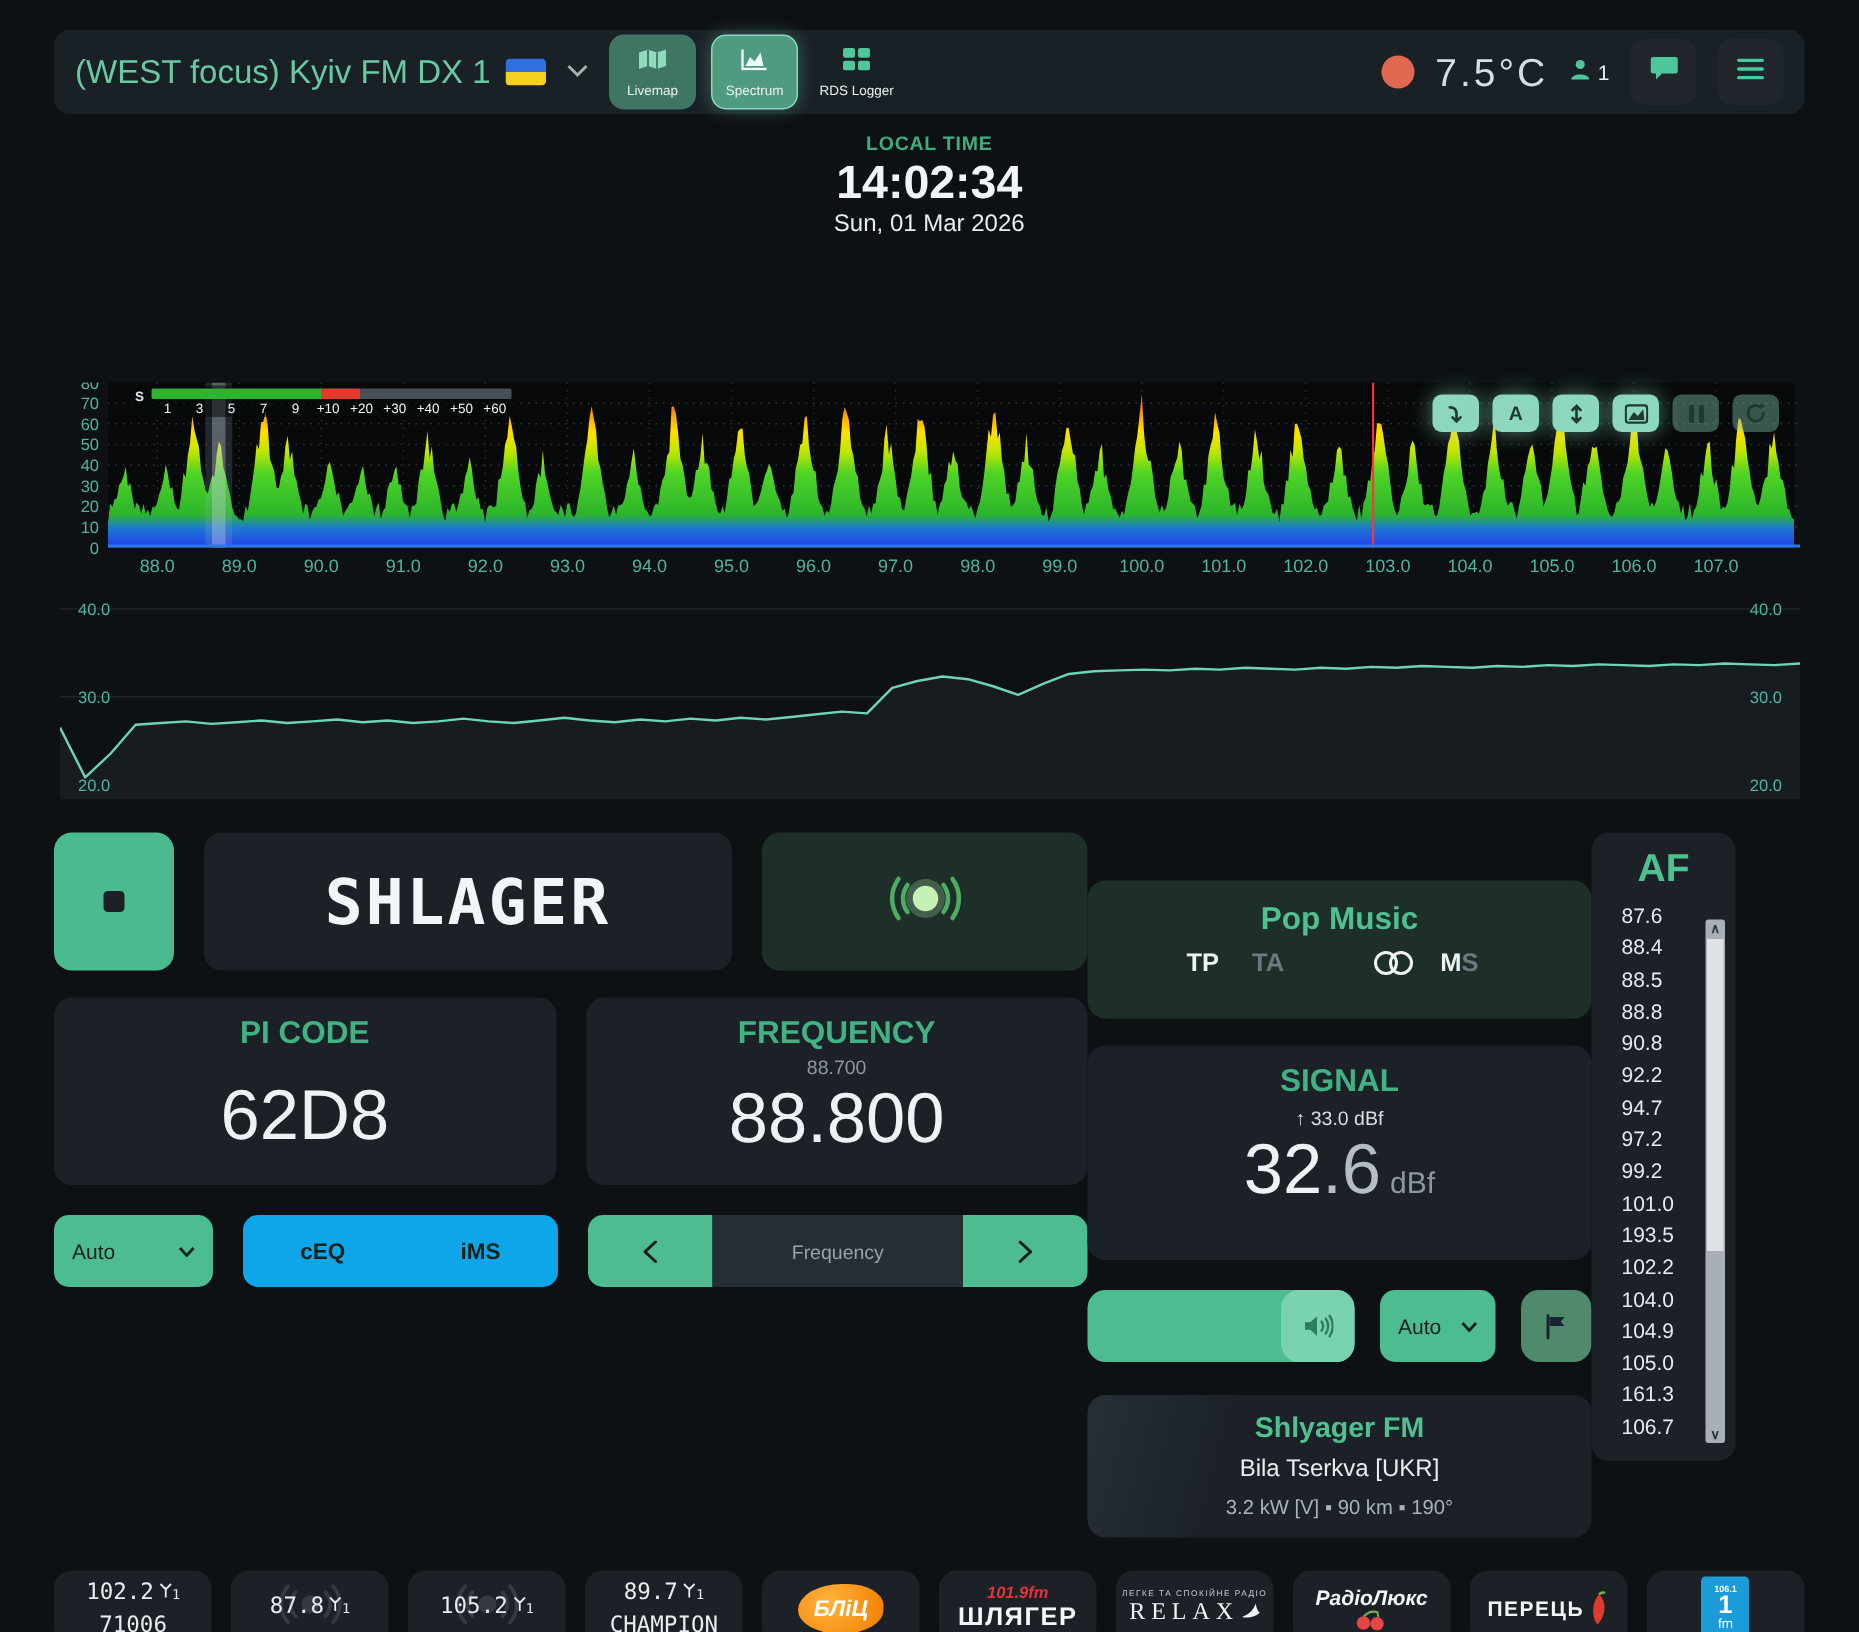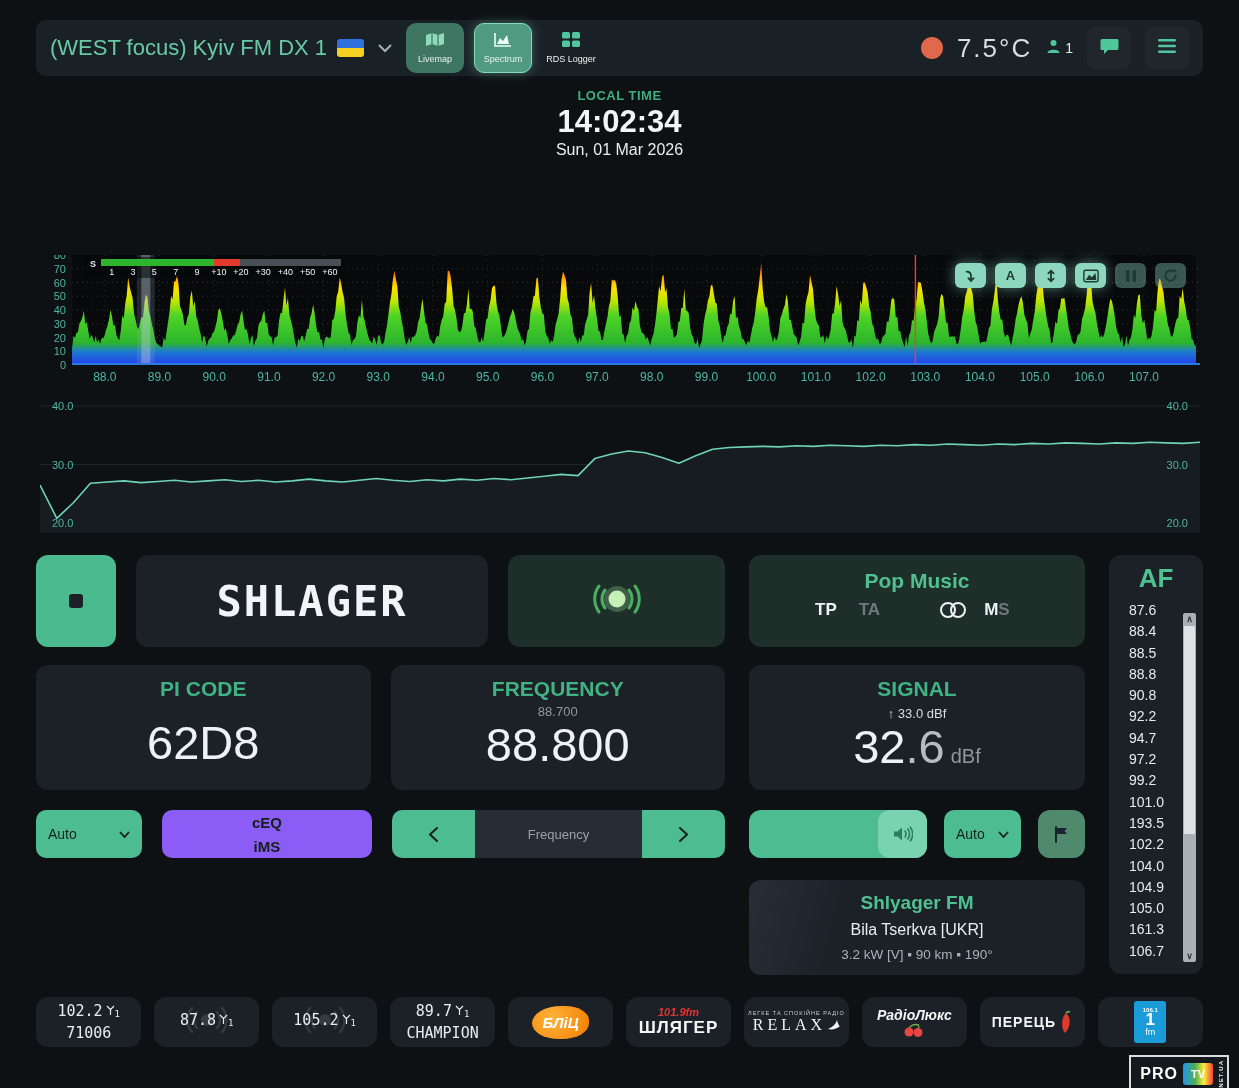--- a/index.html
+++ b/index.html
@@ -48,23 +48,23 @@
   .spec-tools { position:absolute; right:14px; top:8px; display:flex; gap:9px; z-index:3; }
   .tool-btn { width:31px; height:25px; border-radius:6px; background:#8ed7bf; display:flex;
     align-items:center; justify-content:center; box-shadow:0 0 14px rgba(140,225,195,.55);
     cursor:pointer; color:#1d3b31; font-weight:700; font-size:13px; }
   .tool-btn.dim { background:rgba(142,215,191,.38); box-shadow:none; }
 
   
   .hist-wrap { margin:8px 40px 0; width:1160px; height:136px; position:relative; }
 
   
-  .main { display:flex; gap:24px; margin:22px 36px 0; }
+  .main { display:flex; gap:0; margin:22px 36px 0; }
   .col-left { width:689px; }
-  .col-mid { width:336px; }
+  .col-mid { width:336px;margin-top:32px; }
   .col-af { width:96px; }
   .row { display:flex; gap:20px; }
   .card { background:#1b2127; border-radius:12px; }
   .gcard { background:#1d2f28; border-radius:12px; }
   .card-h { color:#41b283; font-size:21px; font-weight:700; text-align:center; }
 
   .stop-btn { width:80px; height:92px; background:#4bbb8f; border-radius:12px; display:flex;
     align-items:center; justify-content:center; cursor:pointer; }
   .stop-btn .sq { width:14px; height:14px; background:#1b2127; border-radius:3px; }
   .ps-card { flex:1; height:92px; display:flex; align-items:center; justify-content:center; }
@@ -78,22 +78,22 @@
   .pi-val { margin-top:16px; }
   .freq-prev { font-size:13px; color:#8f979d; margin-top:3px; }
   .sig-peak { font-size:13px; color:#d8dee1; margin-top:5px; }
   .sig-frac { color:#b6bdc2; }
   .sig-unit { font-size:20px; color:#8f979d; margin-left:6px; }
 
   .row3 { margin-top:20px; height:48px; }
   .sel { background:#4dbc91; border-radius:10px; display:flex; align-items:center;
     justify-content:space-between; padding:0 12px; color:#16211c; font-size:14px; cursor:pointer; }
   .sel-ant { width:106px; }
-  .ceq-btn { width:211px; background:#8b5cf6; border-radius:10px; display:flex; align-items:center;
-    justify-content:space-around; color:#14201a; font-weight:700; font-size:15px; cursor:pointer;flex-direction:column; }
+  .ceq-btn { width:211px; background:#0ea5e9; border-radius:10px; display:flex; align-items:center;
+    justify-content:space-around; color:#14201a; font-weight:700; font-size:15px; cursor:pointer; }
   .stepper { width:334px; display:flex; }
   .step-btn { width:83px; background:#4dbc91; display:flex; align-items:center; justify-content:center; cursor:pointer; }
   .step-l { border-radius:10px 0 0 10px; } .step-r { border-radius:0 10px 10px 0; }
   .step-mid { flex:1; background:#262d34; color:#9aa2a9; font-size:13px; display:flex;
     align-items:center; justify-content:center; }
   .mid-row3 { display:flex; gap:17px; }
   .vol-pill { width:178px; height:48px; background:#4dbc91; border-radius:12px; position:relative; cursor:pointer; }
   .vol-handle { position:absolute; right:0; top:0; width:49px; height:48px; background:#79d2b0;
     border-radius:12px; display:flex; align-items:center; justify-content:center; }
   .sel-mode { width:77px; }
@@ -466,21 +466,21 @@
           <svg width="30" height="18" viewBox="0 0 30 18">
               <circle cx="10" cy="9" r="7" stroke="#eef2f4" stroke-width="2" fill="none"></circle>
               <circle cx="20" cy="9" r="7" stroke="#eef2f4" stroke-width="2" fill="none"></circle>
             </svg>
         </span>
         <span class="flag-m">M</span>
           <span class="flag-s">S</span>
       </div>
     </div>
     <div class="row2">
-      <div class="card val-card" style="height:125px">
+      <div class="card val-card" style="height:143px">
         <div class="card-h">SIGNAL</div>
         <div class="sig-peak">↑ 33.0 dBf</div>
         <div class="big-val"><span>32</span><span class="sig-frac">.6</span><span class="sig-unit">dBf</span></div>
       </div>
     </div>
     <div class="mid-row3 row3" style="display:flex">
       <div class="vol-pill">
         <div class="vol-handle">
           <svg width="20" height="16" viewBox="0 0 20 16">
               <path d="M1 5.5 h3.5 L9 1.5 V14.5 L4.5 10.5 H1 Z" fill="#2e7d5f"></path>

